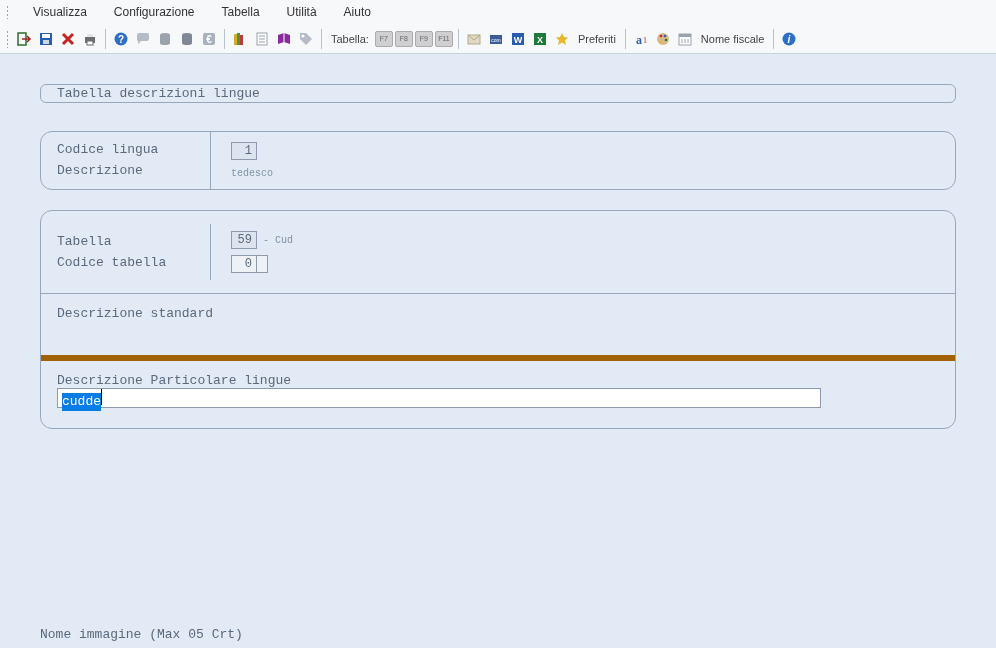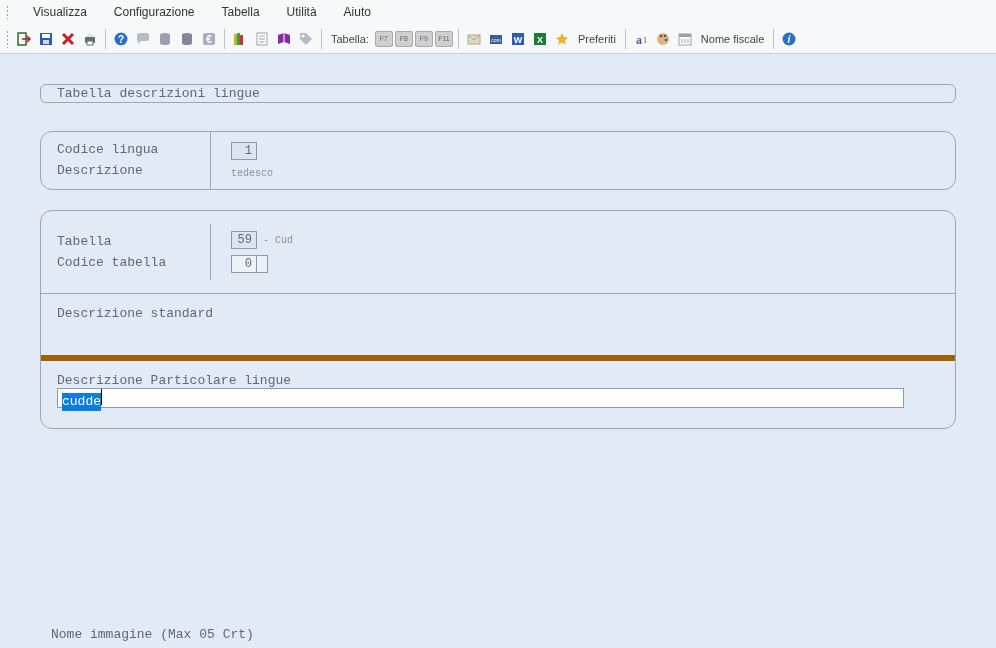--- a/index.html
+++ b/index.html
@@ -137,21 +137,21 @@
     margin-left: -1px;
     cursor: pointer;
   }
   .val-text {
     font-family: "Courier New", monospace;
     font-size: 10px;
     color: #8294a7;
     margin-left: 6px;
   }
   .long-input {
-    width: 847px;
+    width: 764px;
     height: 20px;
     border: 1px solid #8d9aab;
     background: #fff;
     font-family: "Courier New", monospace;
     font-size: 13px;
     padding: 0 4px;
   }
   .long-input .sel {
     background: #1a73e8;
     background: #0a7de3;
@@ -394,15 +394,15 @@
     </div>
 
     <div class="desc-section noborder">
       <div class="label" style="margin-bottom:0">Descrizione Particolare lingue</div>
       <div class="long-input"><span class="sel">cudde</span><span class="cursor"></span></div>
     </div>
   </div>
 
 </div>
 
-<div style="position:absolute; bottom:6px; left:39px;">
+<div style="position:absolute; bottom:6px; left:28px;">
   <span class="footer-label">Nome immagine (Max 05 Crt)</span>
 </div>
 
 </body></html>

